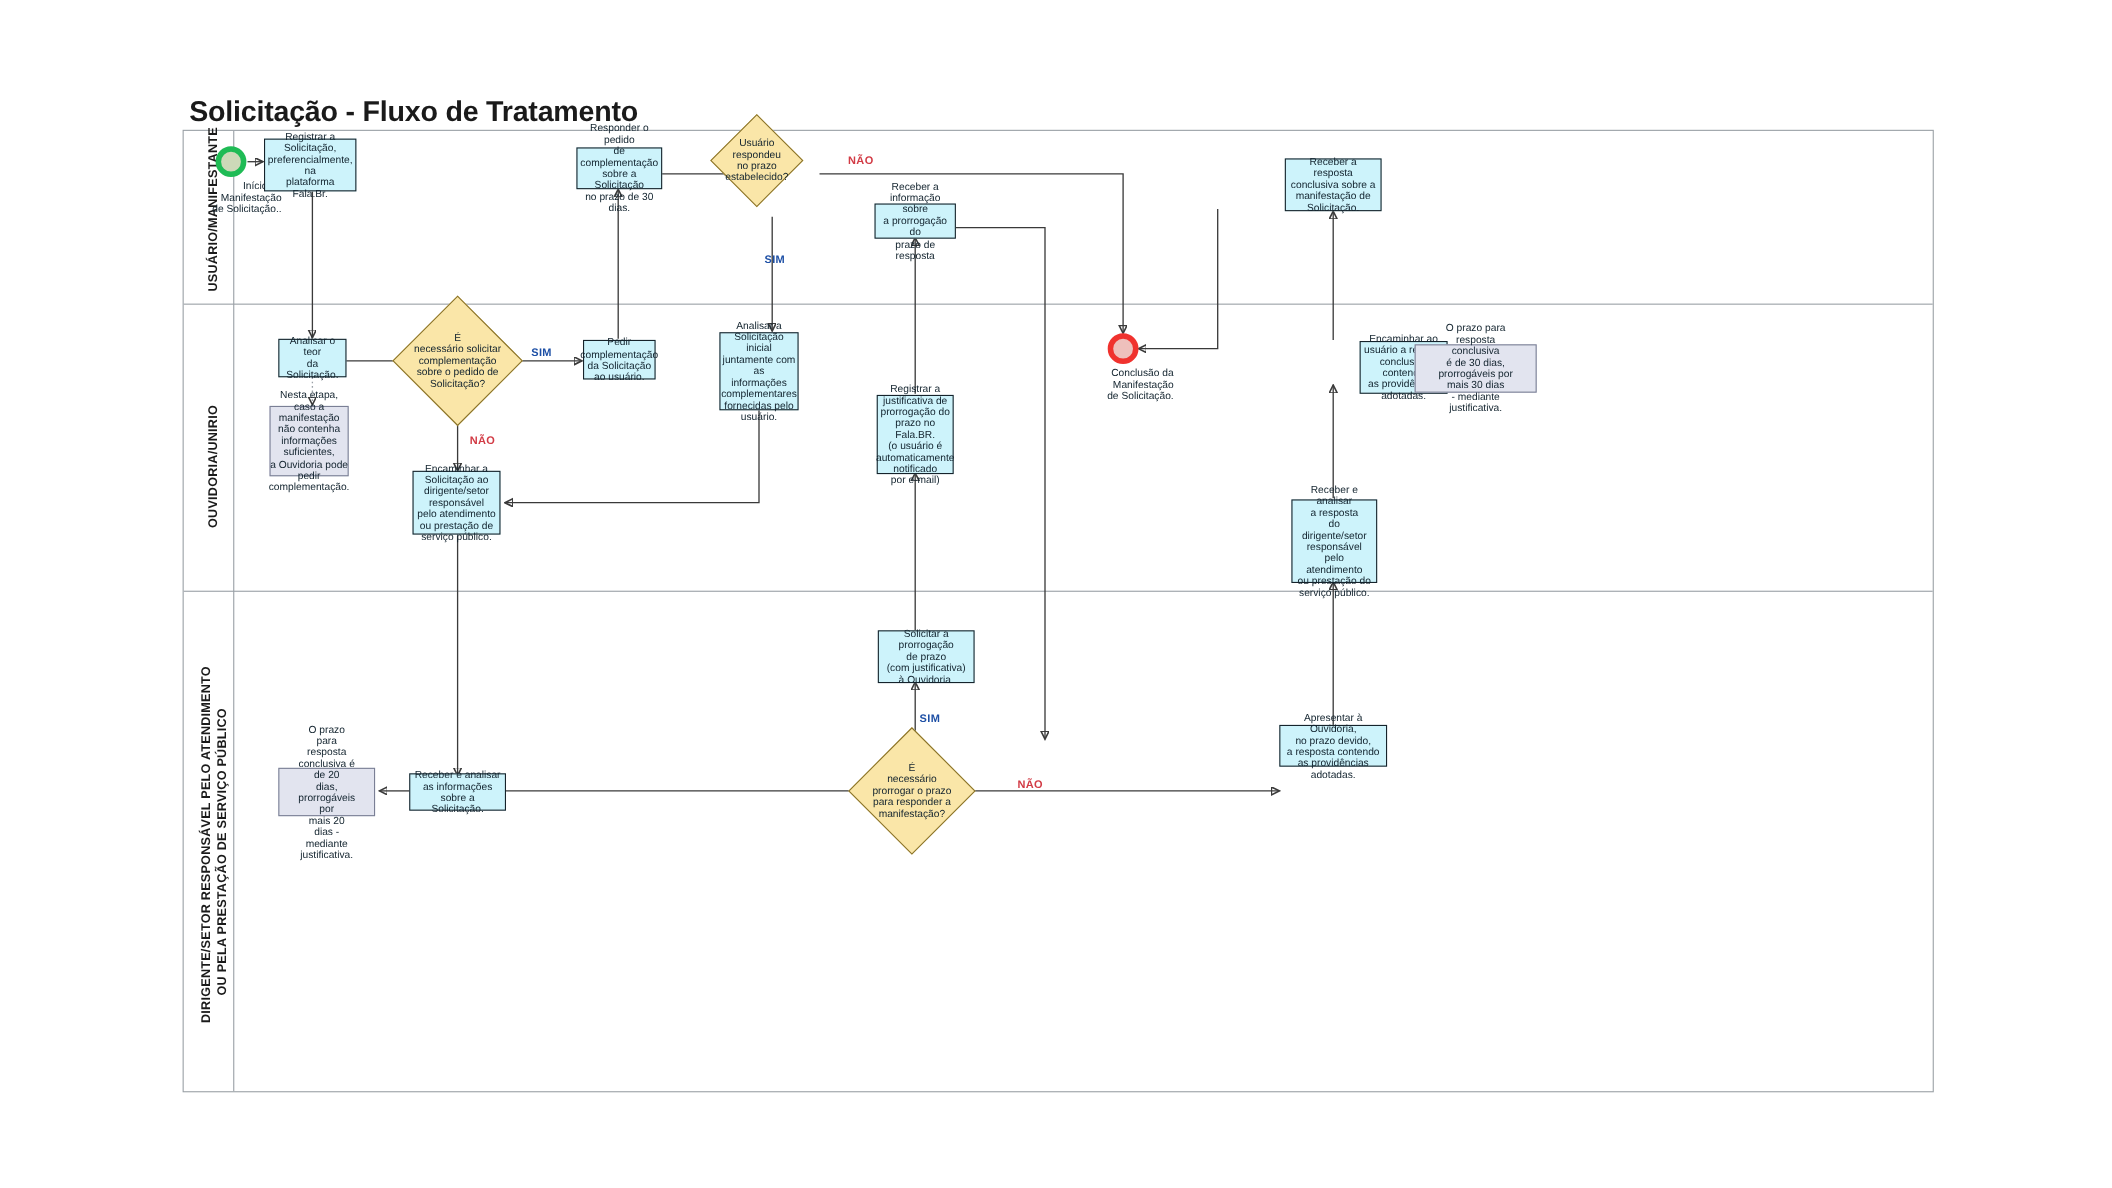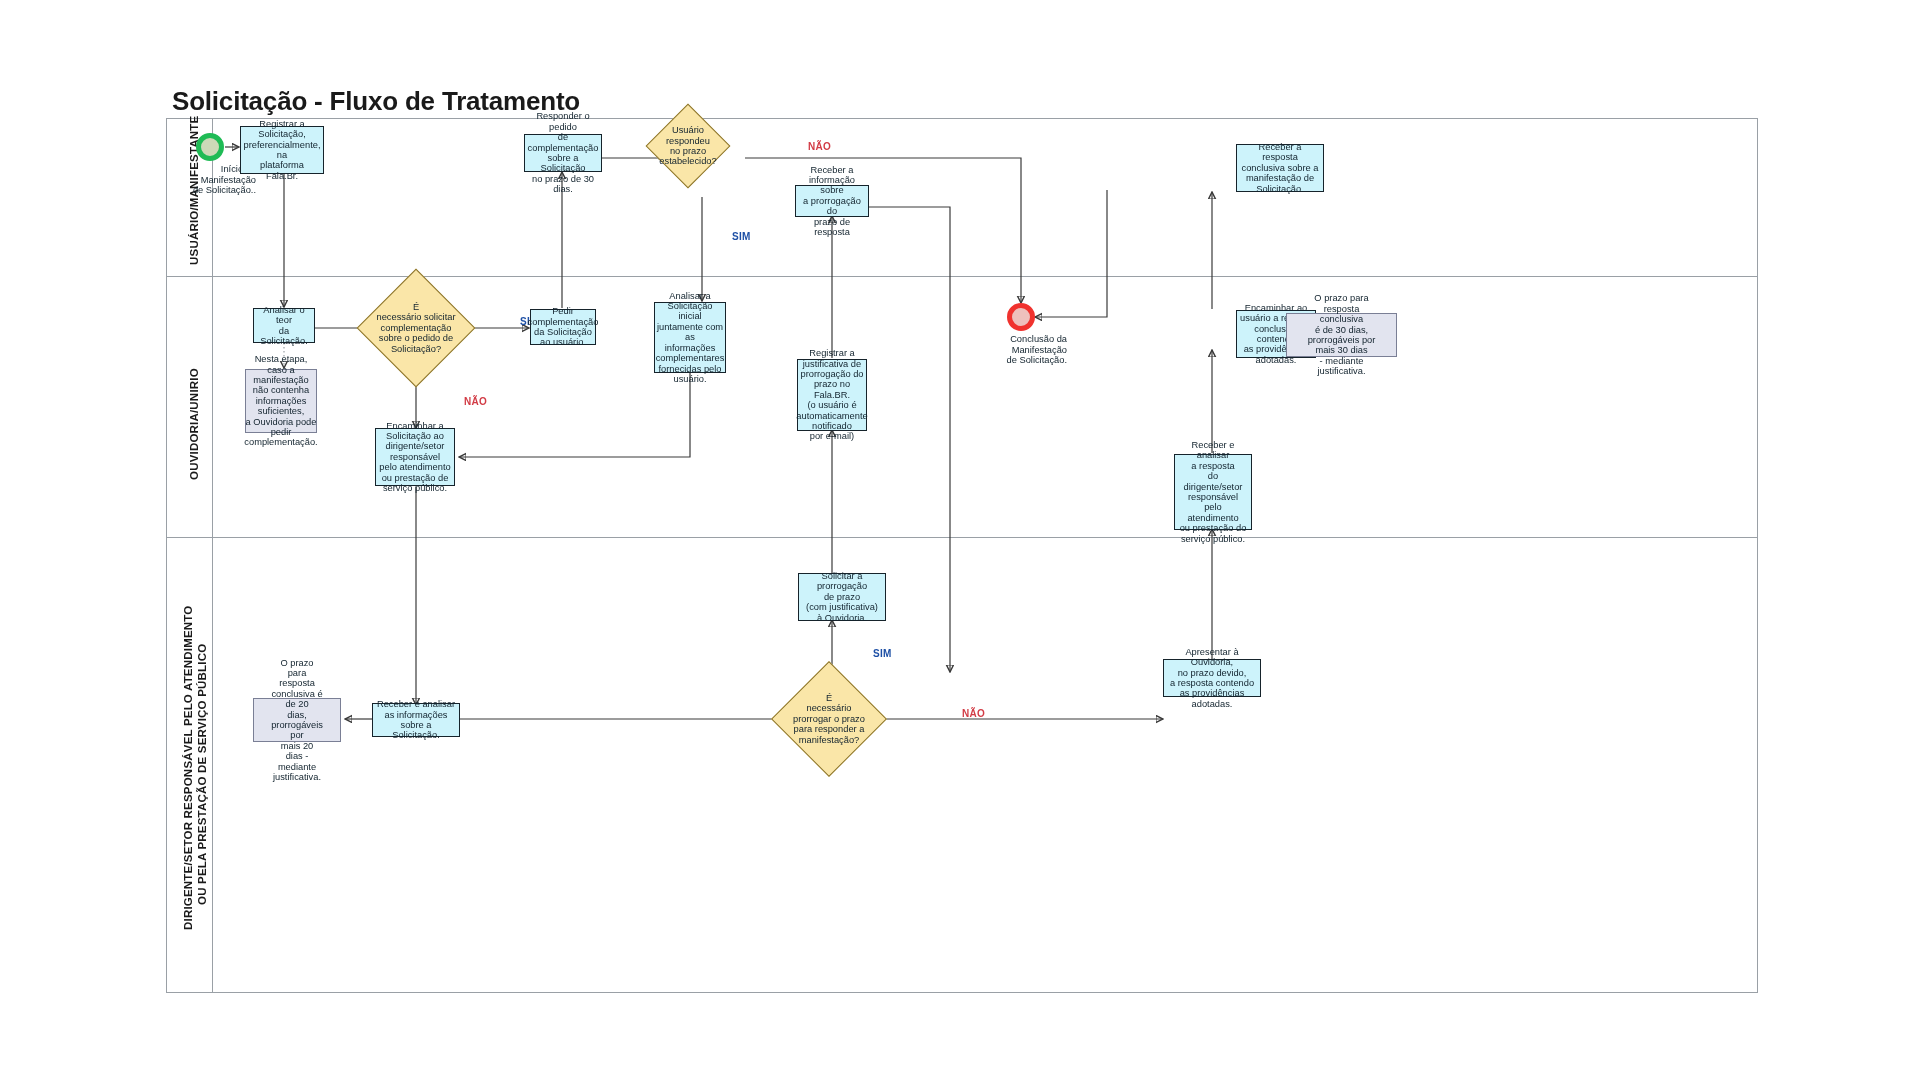--- a/index.html
+++ b/index.html
@@ -66,21 +66,21 @@
   }
   .endev{
     position:absolute;width:28px;height:28px;border-radius:50%;
     background:#eec0bc;border:5px solid #f0322e;box-sizing:border-box;
   }
   .evlabel{
     position:absolute;text-align:right;font-size:9.3px;color:#12232e;line-height:1.15;
   }
 
   .flowlabel{
-    position:absolute;font-size:10px;font-weight:bold;letter-spacing:0.3px;margin-left:37px;
+    position:absolute;font-size:10px;font-weight:bold;letter-spacing:0.3px;
   }
   .lab-sim{color:#1d4fa5;}
   .lab-nao{color:#d23b45;}
 
   svg.edges{position:absolute;left:0;top:0;width:1920px;height:1080px;overflow:visible;}
   svg.edges path,svg.edges line{fill:none;stroke:#3a3a3a;stroke-width:1.2px;}
   svg.edges .dotted{stroke:#9aa0a6;stroke-dasharray:1.5 2.5;}
 </style>
 </head>
 <body>
@@ -191,21 +191,21 @@
 respondeu
 no prazo
 estabelecido?</div>
   </div>
 
   <div class="node task" style="left:795px;top:185px;width:74px;height:32px;white-space:pre-line;">Receber a
 informação sobre
 a prorrogação do
 prazo de resposta</div>
 
-  <div class="node task" style="left:1236px;top:144px;width:88px;height:48px;white-space:pre-line;text-align:center;">Receber a resposta
+  <div class="node task" style="left:1168px;top:144px;width:88px;height:48px;white-space:pre-line;text-align:center;">Receber a resposta
 conclusiva sobre a
 manifestação de
 Solicitação.</div>
 
   <div class="flowlabel lab-nao" style="left:771px;top:141px;">NÃO</div>
   <div class="flowlabel lab-sim" style="left:695px;top:231px;">SIM</div>
 
   <div class="node task" style="left:253px;top:308px;width:62px;height:35px;white-space:pre-line;">Analisar o teor
 da Solicitação.</div>
 

